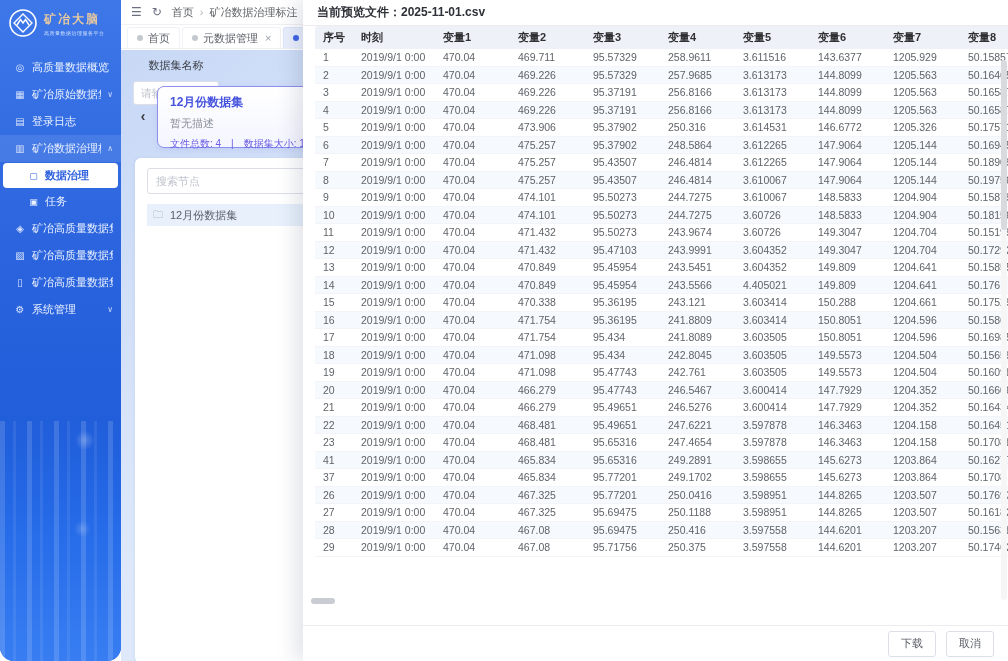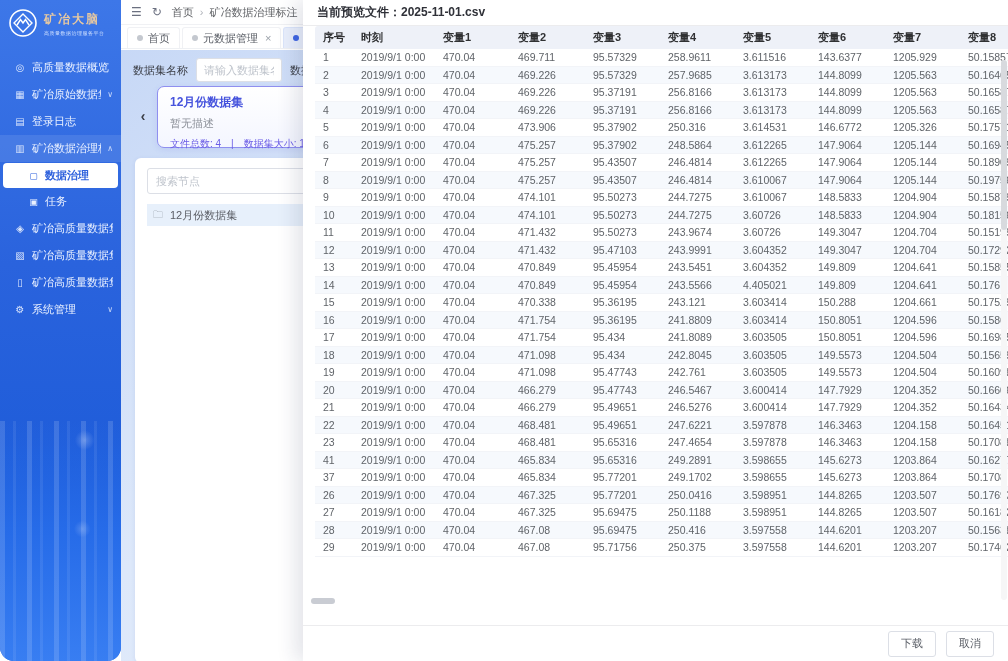--- a/index.html
+++ b/index.html
@@ -47,21 +47,21 @@
   .tab { display:flex; align-items:center; gap:5px; padding:0 9px; font-size:11px; color:#5a5e66;
     background:#fff; border:1px solid #f0f1f4; border-bottom:none; border-radius:3px 3px 0 0; cursor:pointer; }
   .tab .dot { width:6px; height:6px; border-radius:50%; background:#c4c8cf; }
   .tab .tab-close { font-size:11px; color:#9aa0a8; margin-left:2px; cursor:pointer; }
   .tab.active { background:#e9effc; color:#3f66e4; border-color:#dbe5fa; }
   .tab.active .dot { background:#3f66e4; }
   .tab.active .tab-close { color:#3f66e4; }
 
   .content { position:absolute; top:50px; left:0; right:0; bottom:0;
     background:linear-gradient(135deg,#c7d8f6 0%,#dde8fa 35%,#edf2fc 100%); }
-  .filter-row { position:absolute; top:8px; left:12px; display:flex; align-items:center; gap:8px; }
+  .filter-row { position:absolute; top:8px; left:12px; display:flex; align-items:center; gap:8px;flex-direction:column; }
   .filter-label { font-size:11px; color:#3a3d45; white-space:nowrap; }
   .text-input { height:24px; width:86px; border:1px solid #dcdfe6; border-radius:3px;
     background:#fff; font-size:11px; padding:0 7px; color:#333; outline:none; }
   .text-input::placeholder { color:#bfc4cc; }
   .collapse-btn { position:absolute; left:14px; top:55px; width:16px; height:22px; display:flex;
     align-items:center; justify-content:center; color:#3a3d45; font-size:14px; font-weight:bold; cursor:pointer; }
   .dataset-card { position:absolute; left:36px; top:36px; width:440px; height:62px;
     background:linear-gradient(180deg,#ffffff, #f4f6ff); border:1px solid #8f8fef; border-radius:7px;
     padding:7px 12px; cursor:pointer; box-shadow:0 2px 6px rgba(80,90,220,.12); }
   .card-title { font-size:12px; font-weight:bold; color:#4653dd; }

